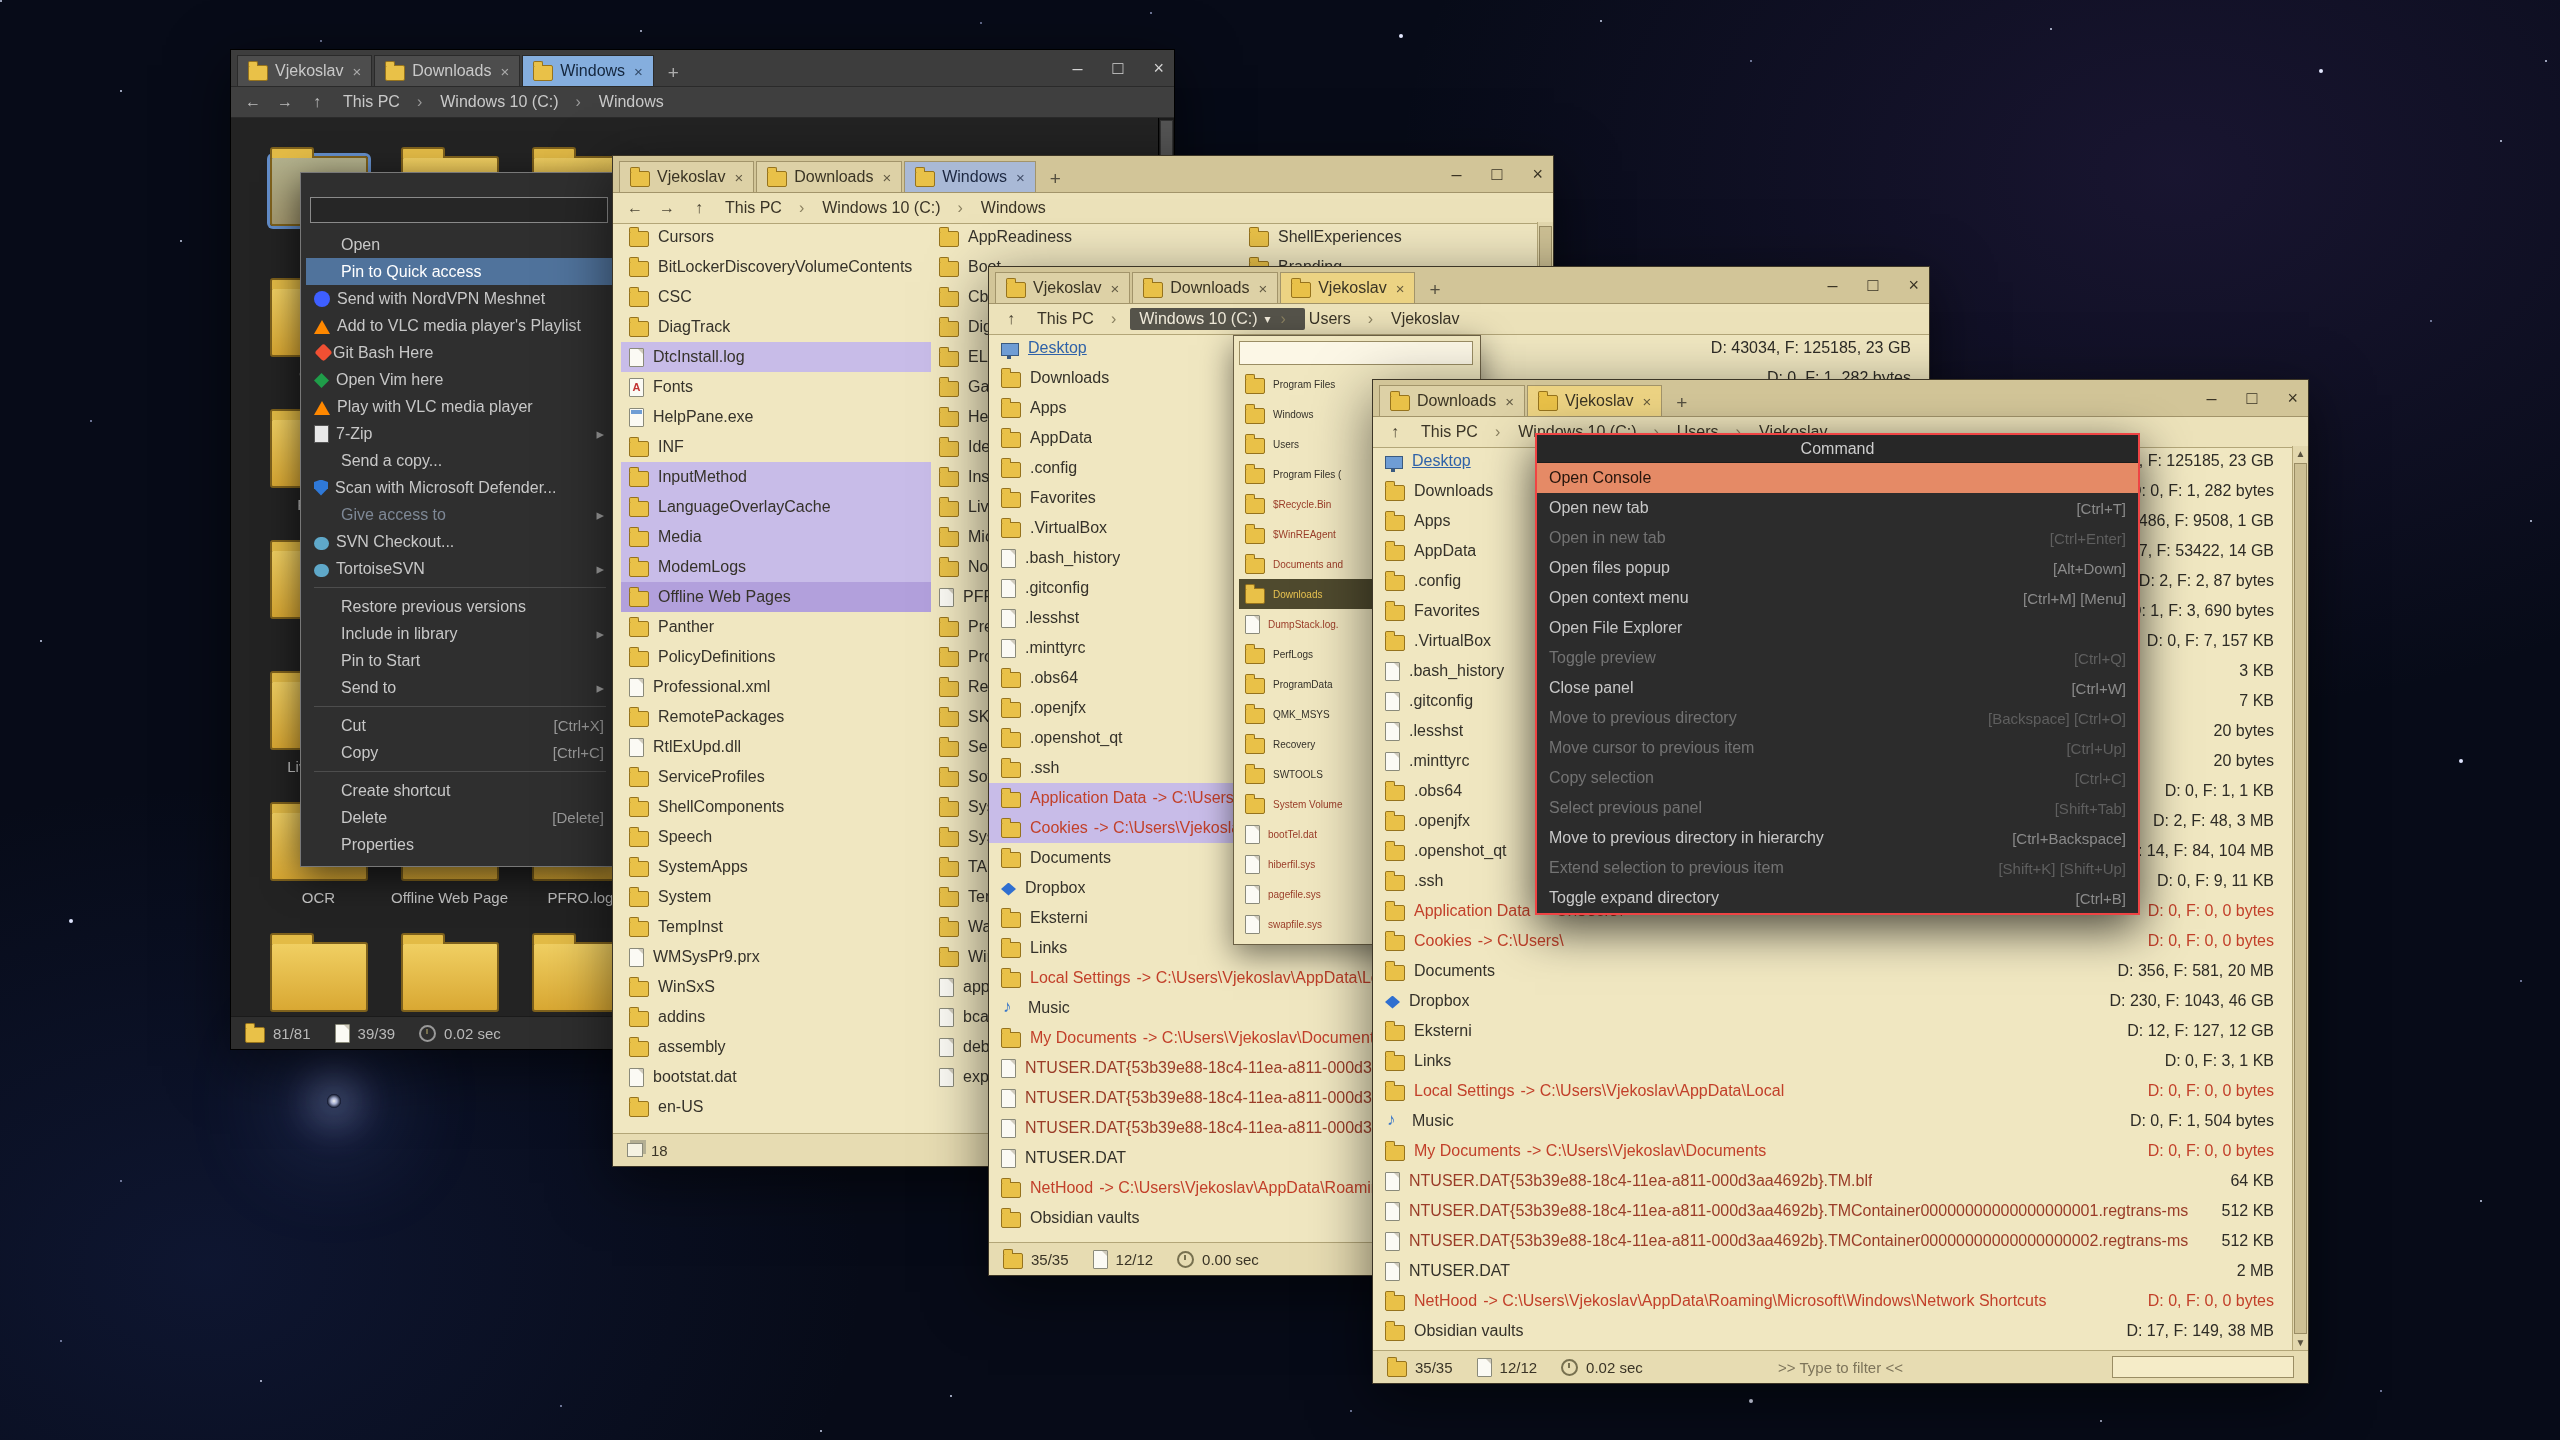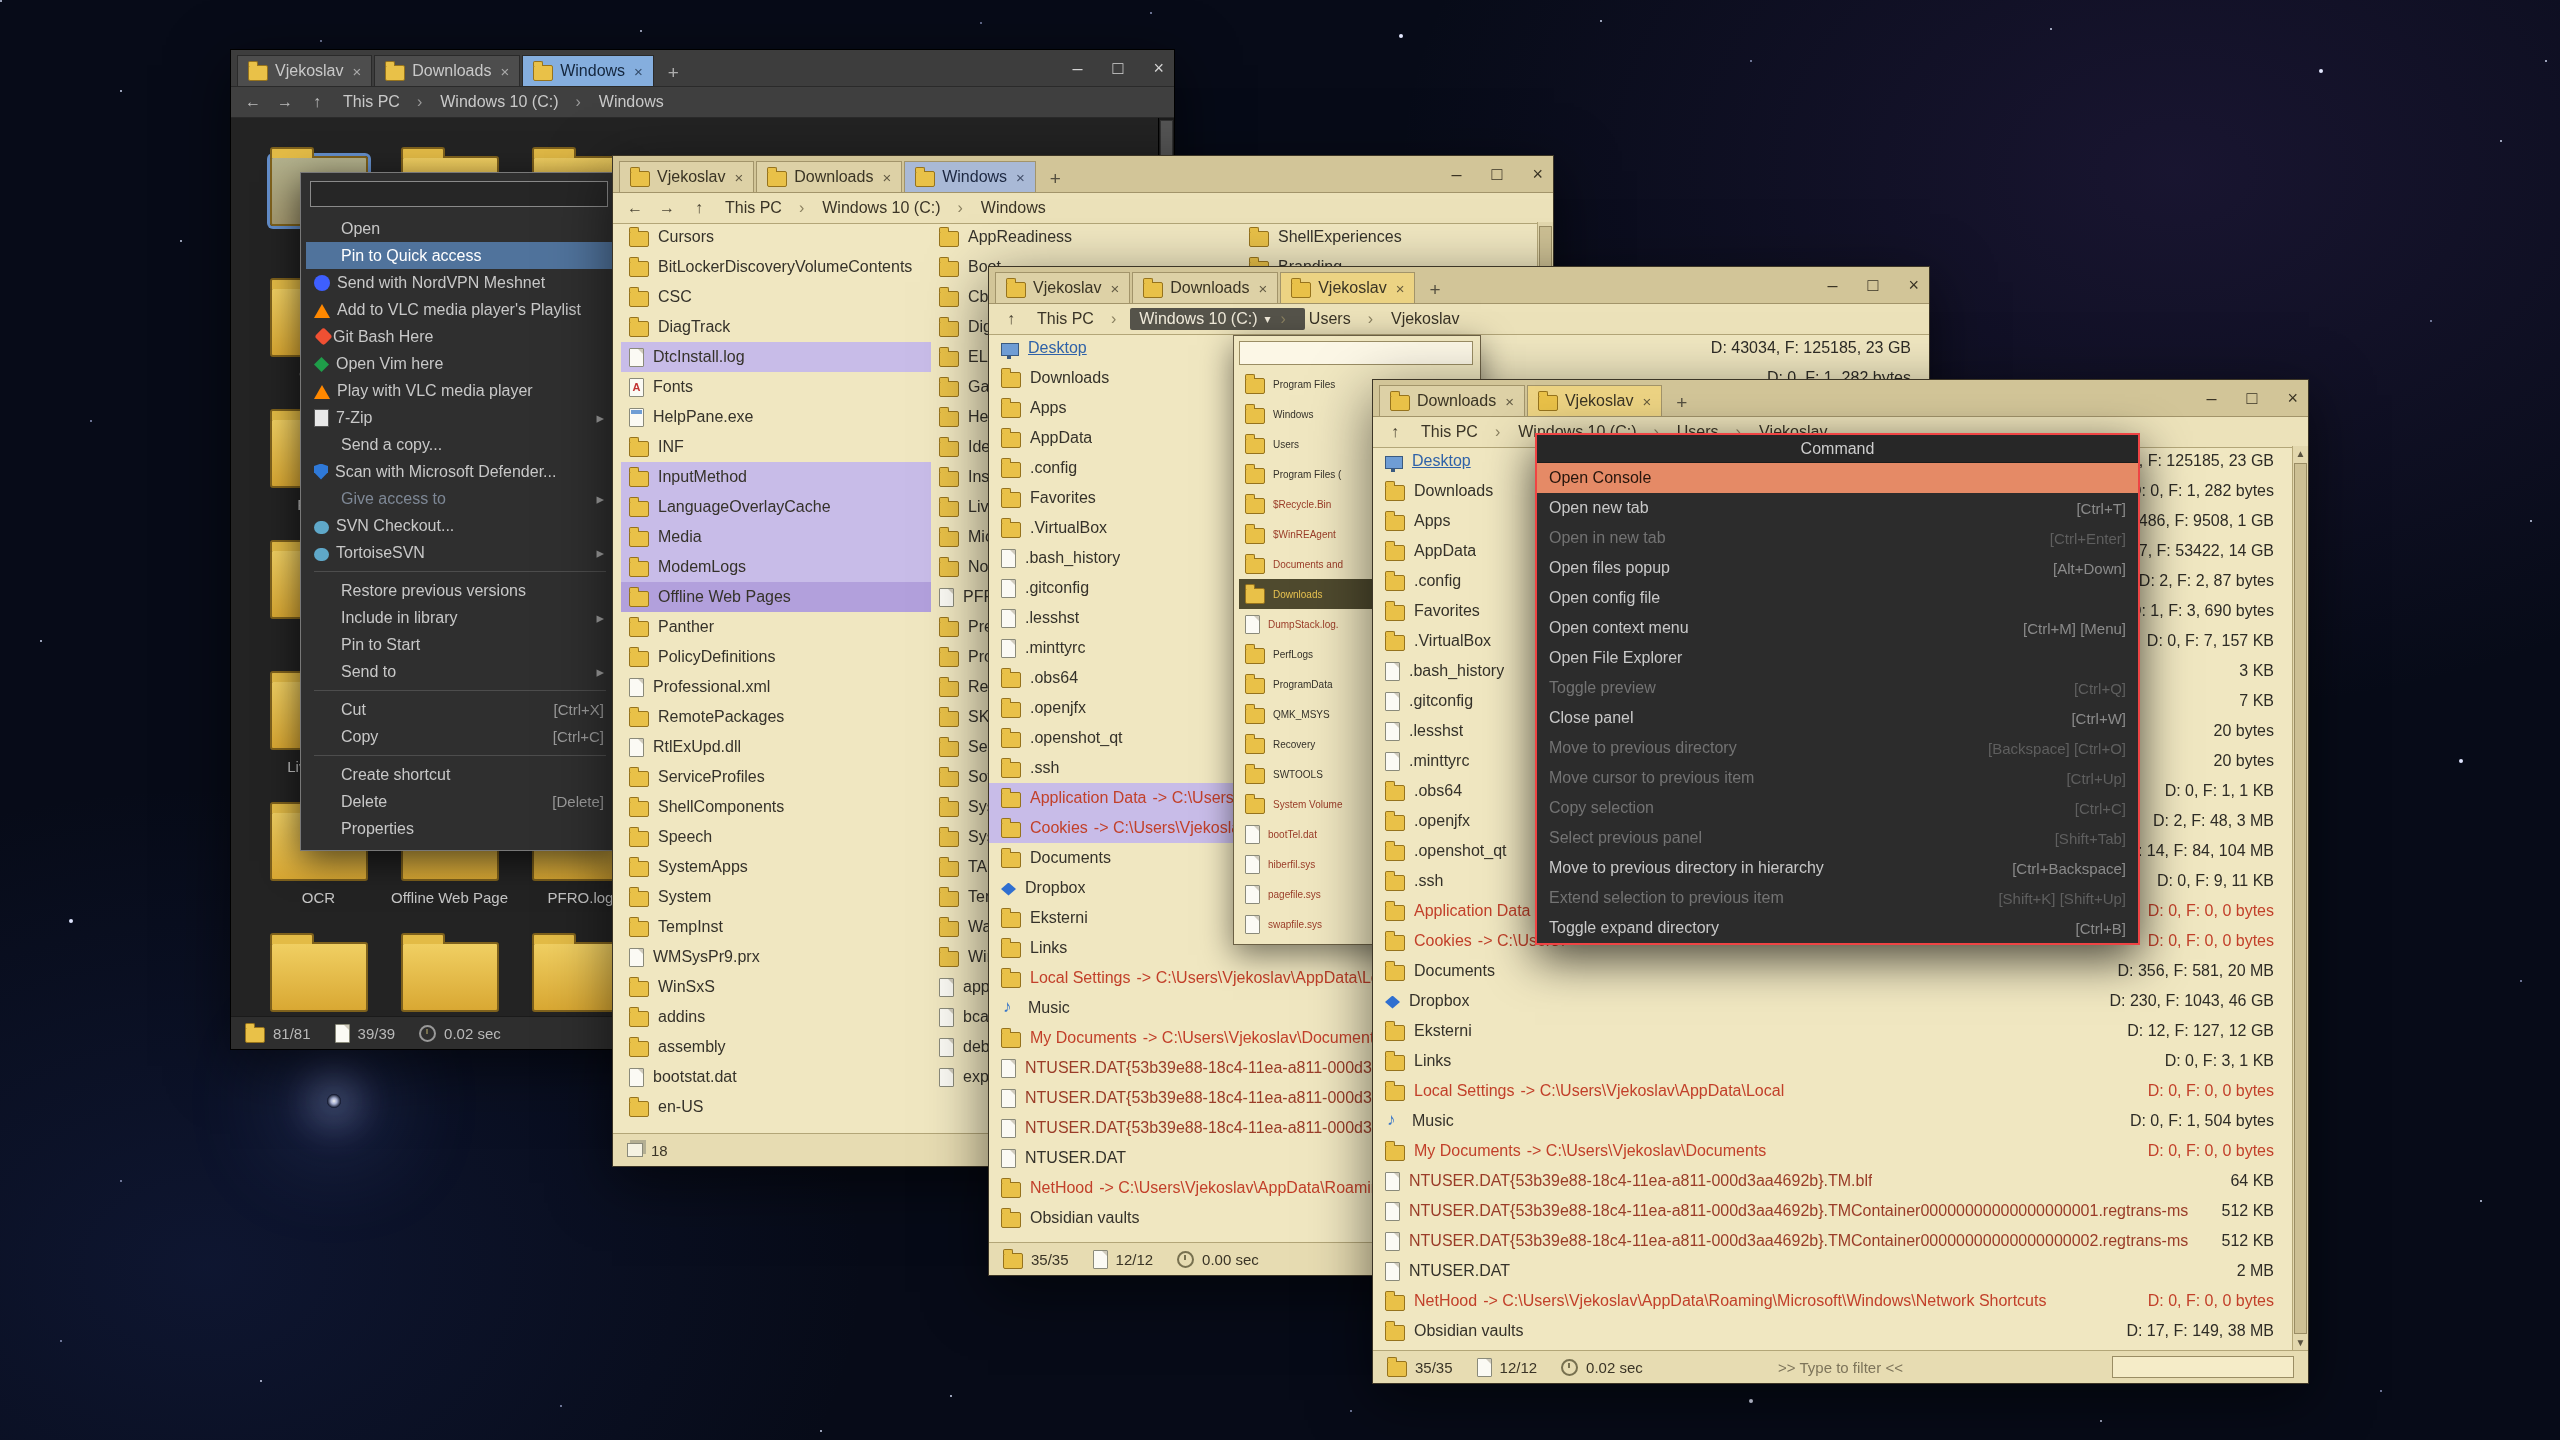--- a/index.html
+++ b/index.html
@@ -111,21 +111,21 @@
   .glabel{margin-top:8px;font-size:15px;color:#c6c6c6;max-width:126px;overflow:hidden;white-space:nowrap}
   .cell.sel .bigfolder{box-shadow:0 0 0 3px rgba(110,160,230,.85)}
   .cell.sel .bigfolder::after{content:"";position:absolute;inset:0;background:rgba(80,130,210,.38)}
   
   .vscroll{position:absolute;top:66px;right:0;bottom:32px;width:15px;border-left:1px solid #b3a678;background:#e3d8ae}
   .dark .vscroll{top:68px;background:#1c1c1c;border-left:1px solid #000}
   .vthumb{position:absolute;left:1px;right:1px;background:#cdc094;border:1px solid #9a8d64}
   .dark .vthumb{background:#555;border-color:#333}
   .varrow{position:absolute;left:0;right:0;height:16px;text-align:center;font-size:10px;line-height:16px;color:#5a5340}
   
-  .menu{position:absolute;left:300px;top:172px;width:308px;z-index:20;background:#2f2f2f;border:1px solid #787878;box-shadow:0 10px 34px rgba(0,0,0,.65);padding:6px 5px 8px;color:#c8c8c8}
+  .menu{position:absolute;left:300px;top:172px;width:308px;z-index:20;background:#2f2f2f;border:1px solid #787878;box-shadow:0 10px 34px rgba(0,0,0,.65);padding:22px 5px 8px;color:#c8c8c8}
   .minput{height:26px;background:#262626;border:1px solid #8a8a8a;margin:2px 4px 8px;width:calc(100% - 10px);box-sizing:border-box;color:#ddd;font-size:15px;padding:0 6px}
   .mi{height:27px;display:flex;align-items:center;padding:0 10px 0 8px;font-size:16px}
   .mi .mh{margin-left:auto;color:#9b9b9b;font-size:15px;padding-left:18px}
   .mi.hl{background:#50739c;color:#fff}
   .mi.hl .mh{color:#dfe8f4}
   .mi.dim{color:#7e8896}
   .mi.sep{height:11px;padding:0}
   .mi.sep::after{content:"";flex:1;height:1px;background:#4d4d4d;margin:0 8px}
   
   .dropdown{position:absolute;left:1233px;top:335px;width:236px;z-index:45;background:#f0e7c1;border:1px solid #6b6045;box-shadow:0 10px 30px rgba(0,0,0,.5);padding:5px}
@@ -1346,24 +1346,20 @@
       </div>
       <div class="pitem dim">
         <span>Open in new tab</span>
         <span class="ph">[Ctrl+Enter]</span>
       </div>
       <div class="pitem">
         <span>Open files popup</span>
         <span class="ph">[Alt+Down]</span>
       </div>
       <div class="pitem">
-        <span>Open config file</span>
-        <span class="ph"></span>
-      </div>
-      <div class="pitem">
         <span>Open context menu</span>
         <span class="ph">[Ctrl+M] [Menu]</span>
       </div>
       <div class="pitem">
         <span>Open File Explorer</span>
         <span class="ph"></span>
       </div>
       <div class="pitem dim">
         <span>Toggle preview</span>
         <span class="ph">[Ctrl+Q]</span>

